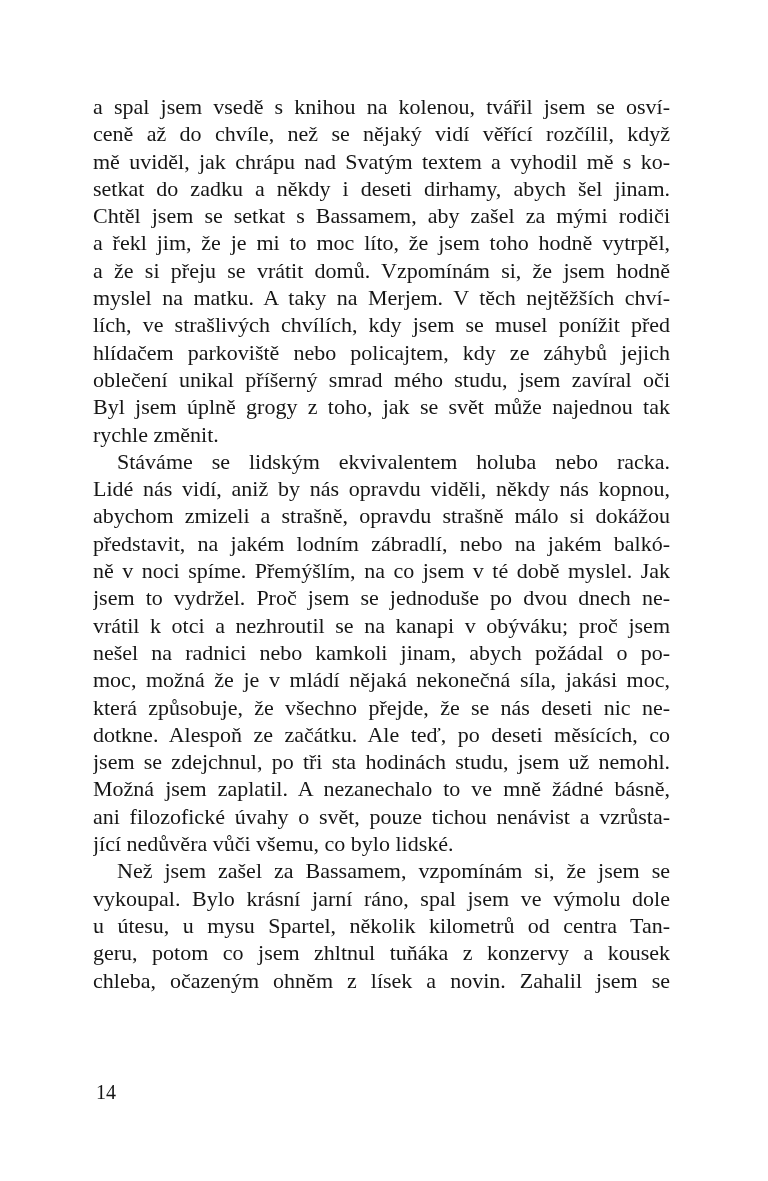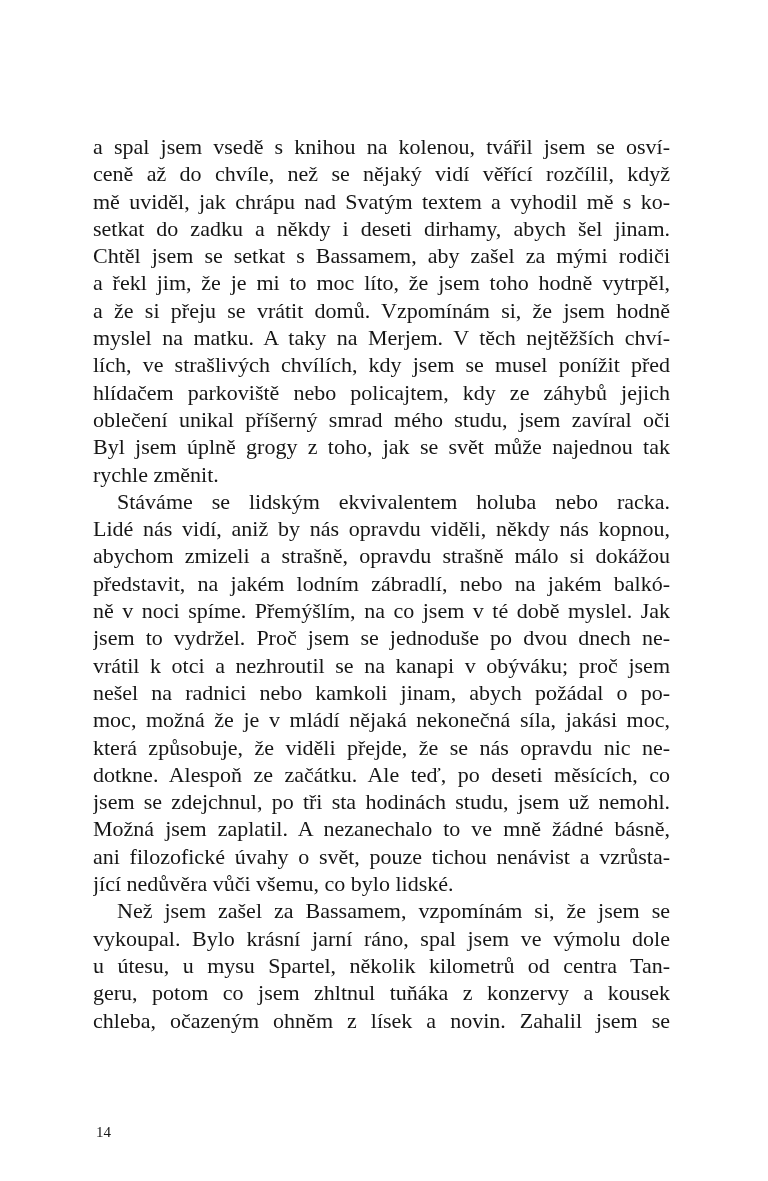--- a/index.html
+++ b/index.html
@@ -9,21 +9,20 @@
   body {
     width: 768px;
     height: 1181px;
     position: relative;
     overflow: hidden;
     font-family: "Liberation Serif", serif;
   }
   .book-page {
     position: absolute;
     inset: 0;
-    margin-top: 40px;
   }
   .text-block {
     position: absolute;
     left: 93px;
     top: 93px;
     width: 577px;
     font-size: 22px;
     line-height: 27.3px;
     font-kerning: normal;
   }
@@ -37,21 +36,21 @@
   .line.last {
     text-align-last: left;
   }
   .line.indent {
     text-indent: 24px;
   }
   .page-number {
     position: absolute;
     left: 96px;
     top: 1080px;
-    font-size: 15px;
+    font-size: 20px;
     line-height: 24px;
     text-align: left;
   }
 </style>
 </head>
 <body style="background: rgb(255, 255, 255); color: rgb(22, 22, 22);">
 
 <div class="book-page">
   <div class="text-block" id="text-block">
       <div class="line">a spal jsem vsedě s knihou na kolenou, tvářil jsem se osví-</div>
@@ -69,21 +68,21 @@
       <div class="line last">rychle změnit.</div>
       <div class="line indent">Stáváme se lidským ekvivalentem holuba nebo racka.</div>
       <div class="line">Lidé nás vidí, aniž by nás opravdu viděli, někdy nás kopnou,</div>
       <div class="line">abychom zmizeli a strašně, opravdu strašně málo si dokážou</div>
       <div class="line">představit, na jakém lodním zábradlí, nebo na jakém balkó-</div>
       <div class="line">ně v noci spíme. Přemýšlím, na co jsem v té době myslel. Jak</div>
       <div class="line">jsem to vydržel. Proč jsem se jednoduše po dvou dnech ne-</div>
       <div class="line">vrátil k otci a nezhroutil se na kanapi v obýváku; proč jsem</div>
       <div class="line">nešel na radnici nebo kamkoli jinam, abych požádal o po-</div>
       <div class="line">moc, možná že je v mládí nějaká nekonečná síla, jakási moc,</div>
-      <div class="line">která způsobuje, že viděli přejde, že se nás opravdu nic ne-</div>
+      <div class="line">která způsobuje, že všechno přejde, že se nás deseti nic ne-</div>
       <div class="line">dotkne. Alespoň ze začátku. Ale teď, po deseti měsících, co</div>
       <div class="line">jsem se zdejchnul, po tři sta hodinách studu, jsem už nemohl.</div>
       <div class="line">Možná jsem zaplatil. A nezanechalo to ve mně žádné básně,</div>
       <div class="line">ani filozofické úvahy o svět, pouze tichou nenávist a vzrůsta-</div>
       <div class="line last">jící nedůvěra vůči všemu, co bylo lidské.</div>
       <div class="line indent">Než jsem zašel za Bassamem, vzpomínám si, že jsem se</div>
       <div class="line">vykoupal. Bylo krásní jarní ráno, spal jsem ve výmolu dole</div>
       <div class="line">u útesu, u mysu Spartel, několik kilometrů od centra Tan-</div>
       <div class="line">geru, potom co jsem zhltnul tuňáka z konzervy a kousek</div>
       <div class="line">chleba, očazeným ohněm z lísek a novin. Zahalil jsem se</div>

